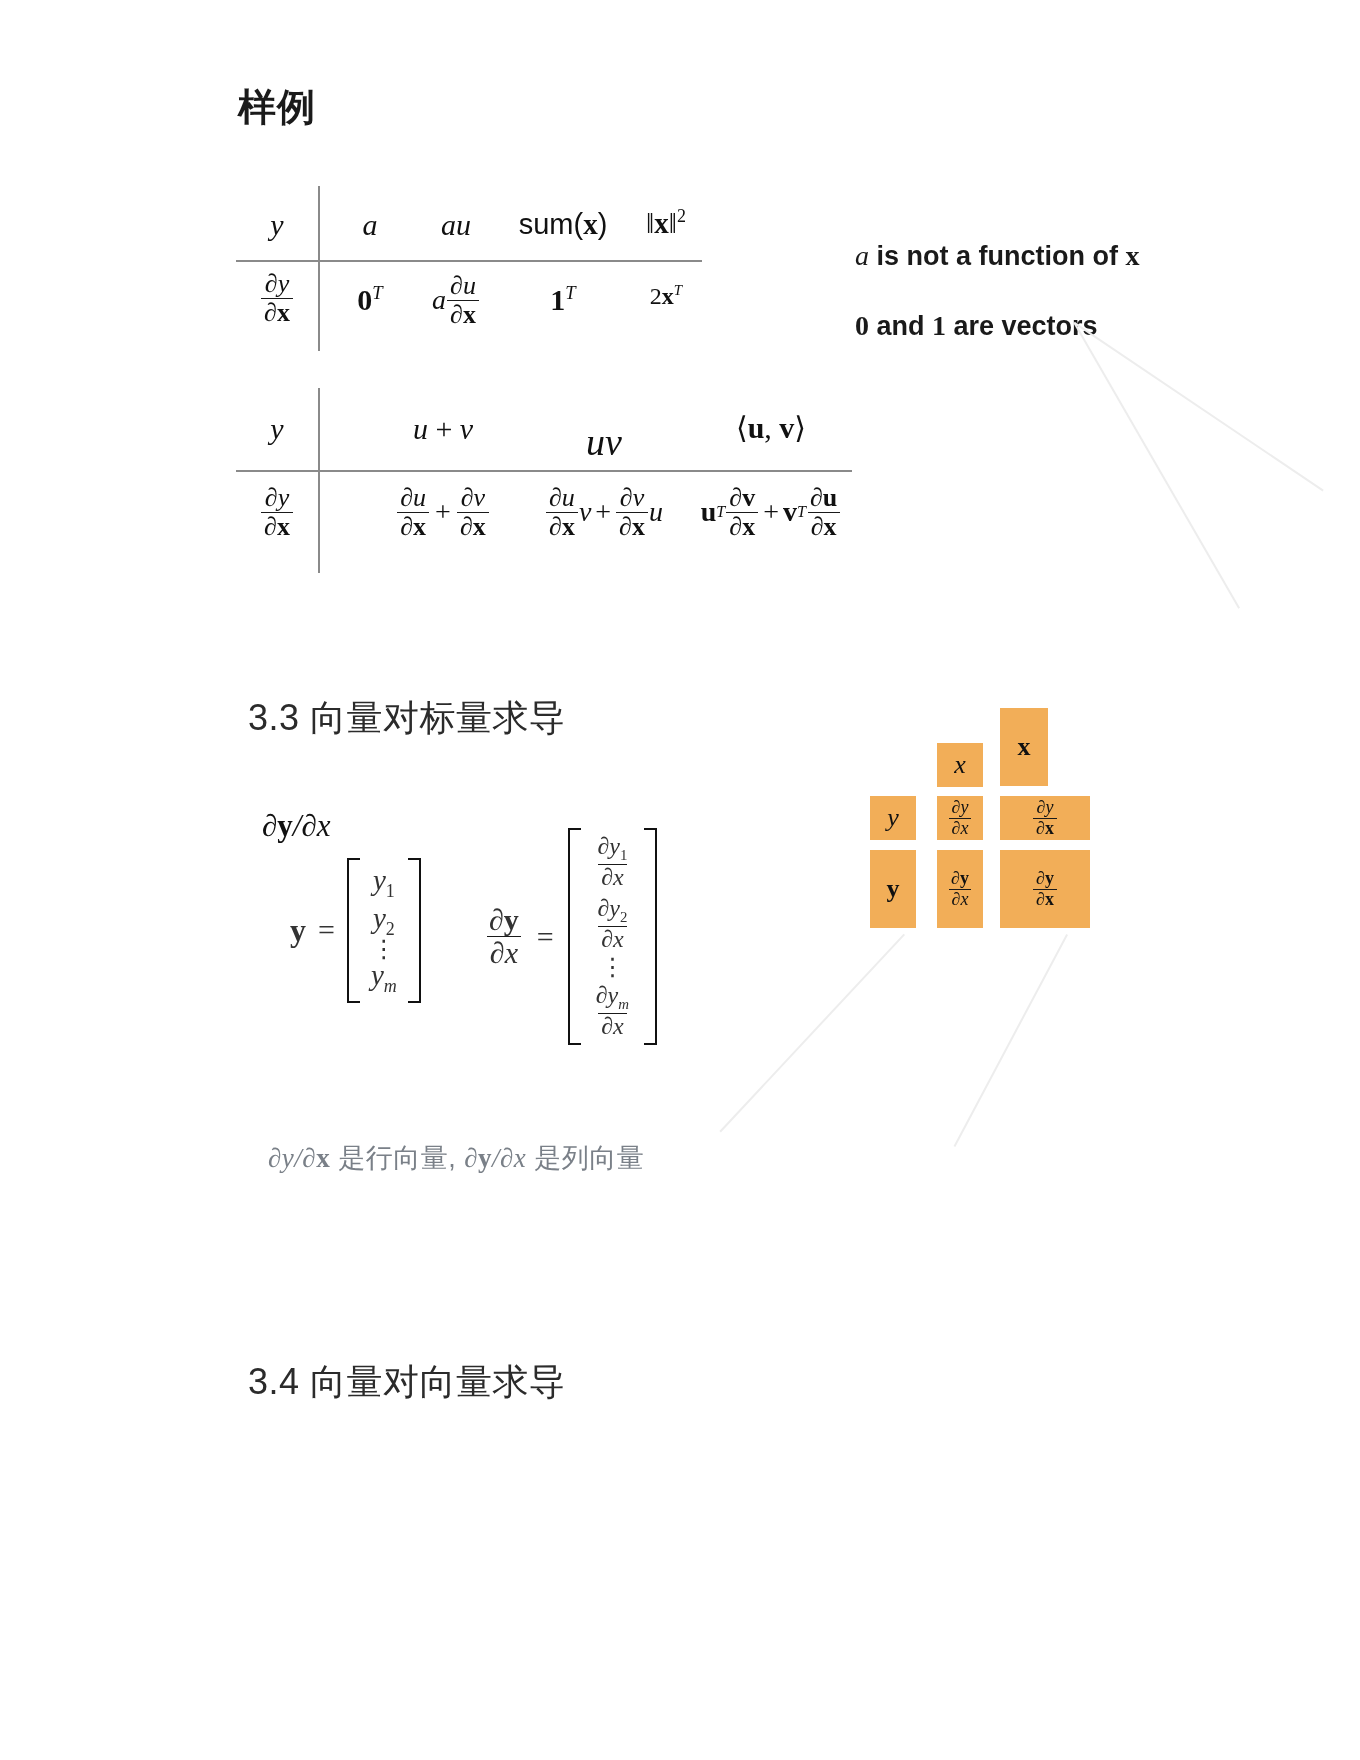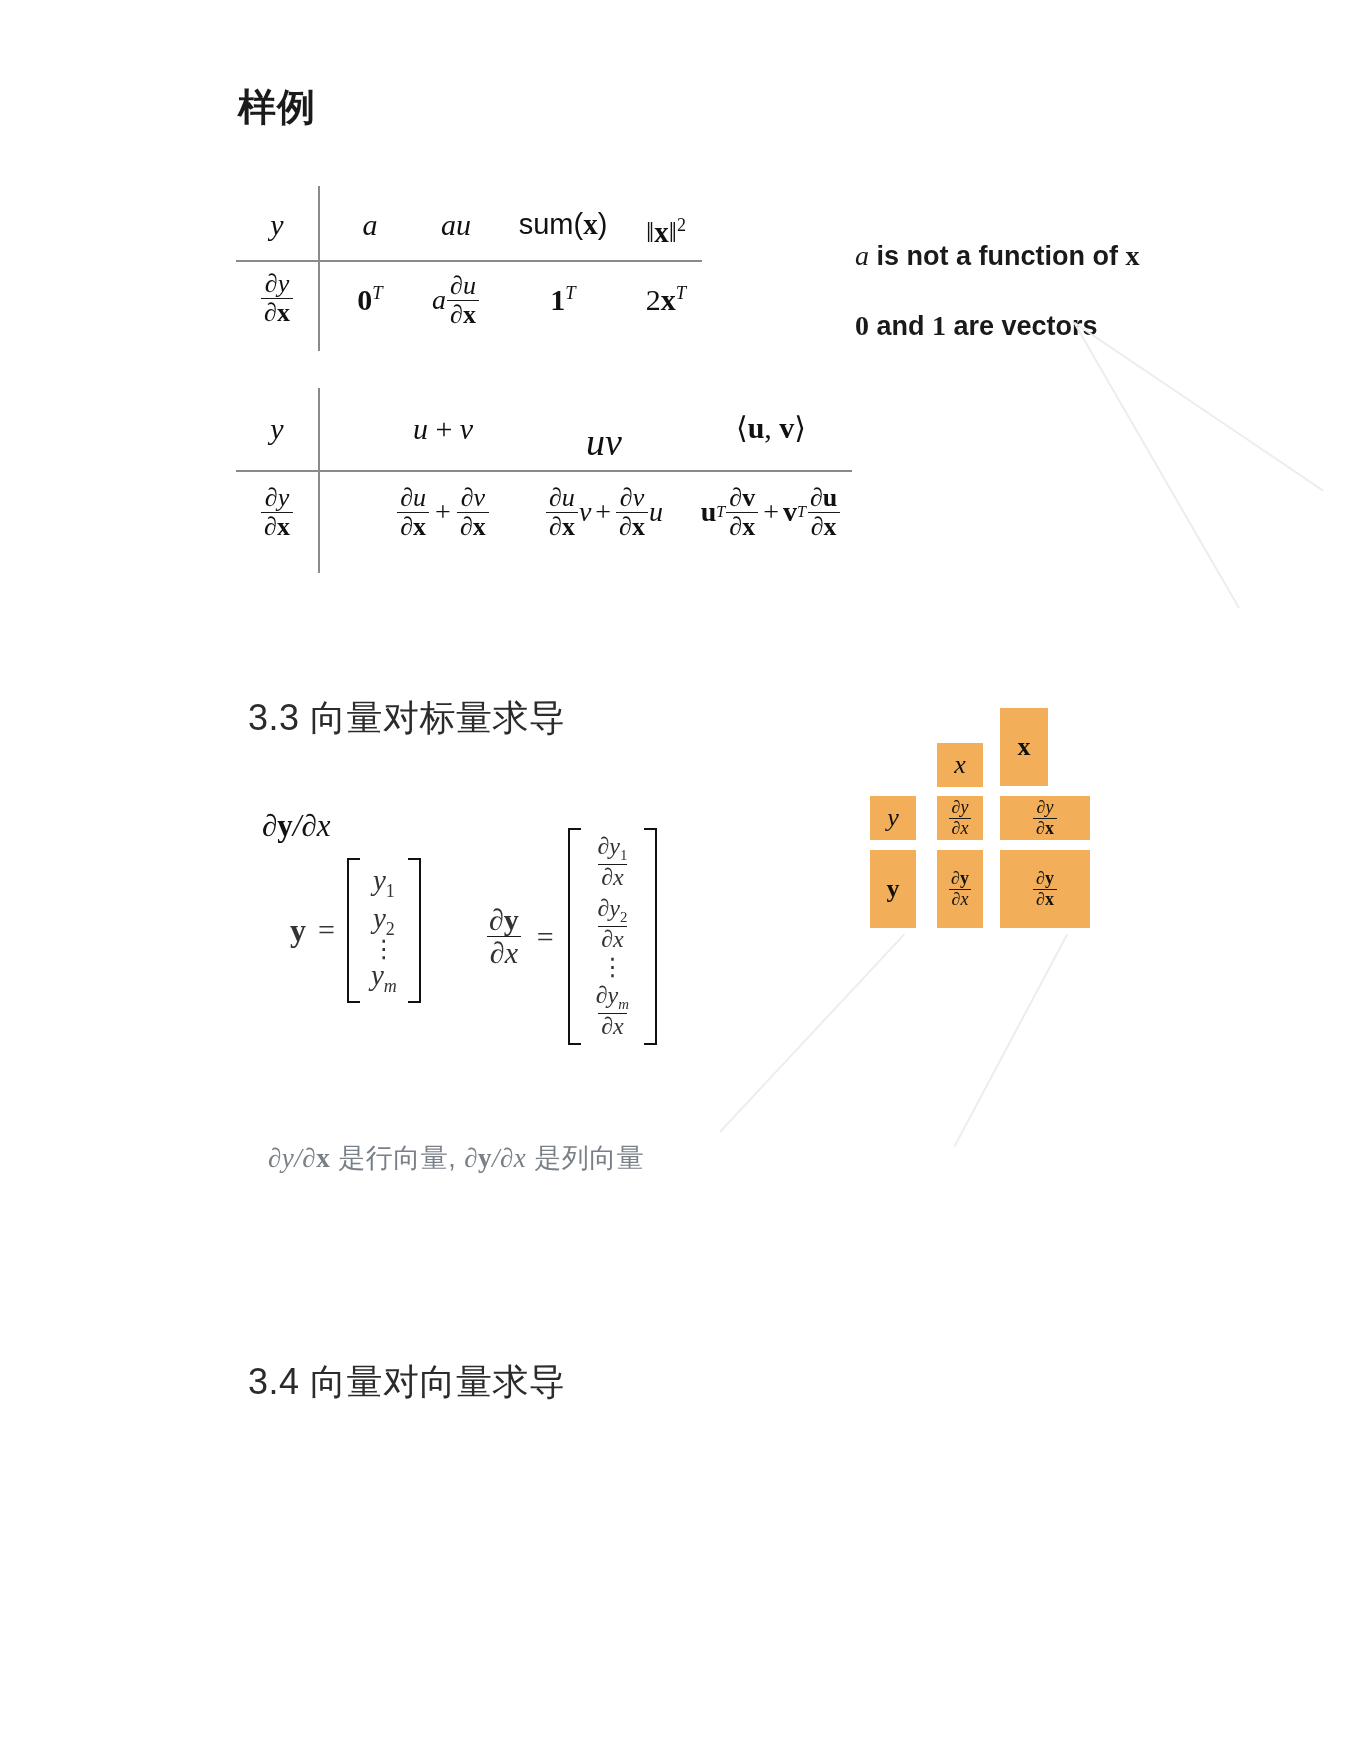--- a/index.html
+++ b/index.html
@@ -239,40 +239,40 @@
 <div id="rules-table">
   <div id="tbl1" class="tbl">
     <div class="vrule"></div>
     <div class="hrule"></div>
 
     <div class="row-head">
       <div class="c-y cell mi" style="top:22px;font-size:30px;">y</div>
       <div class="c-1 cell" style="top:22px;font-size:30px;"><span class="mi">a</span></div>
       <div class="c-2 cell" style="top:22px;font-size:30px;"><span class="mi">au</span></div>
       <div class="c-3 cell" style="top:22px;font-size:29px;"><span style="font-family:'Liberation Sans',sans-serif;">sum(</span><span class="mb">x</span><span style="font-family:'Liberation Sans',sans-serif;">)</span></div>
-      <div class="c-4 cell" style="top:29px;font-size:29px;"><span class="mn">‖</span><span class="mb">x</span><span class="mn">‖</span><span class="sup" style="font-style:normal;">2</span></div>
+      <div class="c-4 cell" style="top:20px;font-size:29px;"><span class="mn">‖</span><span class="mb">x</span><span class="mn">‖</span><span class="sup" style="font-style:normal;">2</span></div>
     </div>
 
     <div class="row-body">
       <div class="c-y cell" style="top:8px;font-size:26px;">
         <span class="frac">
             <span class="num mi">∂y</span>
             <span class="den"><span class="mi">∂</span><span class="mb">x</span></span>
           </span>
       </div>
       <div class="c-1 cell" style="top:20px;font-size:30px;"><span class="mb">0</span><span class="sup">T</span></div>
       <div class="c-2 cell inl" style="top:10px;font-size:26px;justify-content:center;">
         <span class="mi" style="font-size:28px;">a</span>
           <span class="frac">
             <span class="num mi">∂u</span>
             <span class="den"><span class="mi">∂</span><span class="mb">x</span></span>
           </span>
       </div>
       <div class="c-3 cell" style="top:20px;font-size:30px;"><span class="mb">1</span><span class="sup">T</span></div>
-      <div class="c-4 cell" style="top:20px;font-size:30px;"><span class="mn">2</span><span class="mb">x</span><span class="sup">T</span></div>
+      <div class="c-4 cell" style="top:20px;font-size:24px;"><span class="mn">2</span><span class="mb">x</span><span class="sup">T</span></div>
     </div>
   </div>
 </div>
 
 <div id="tbl2" class="tbl">
   <div class="vrule"></div>
   <div class="hrule"></div>
 
   <div class="row-head">
     <div class="d-y cell mi" style="top:24px;font-size:30px;">y</div>

